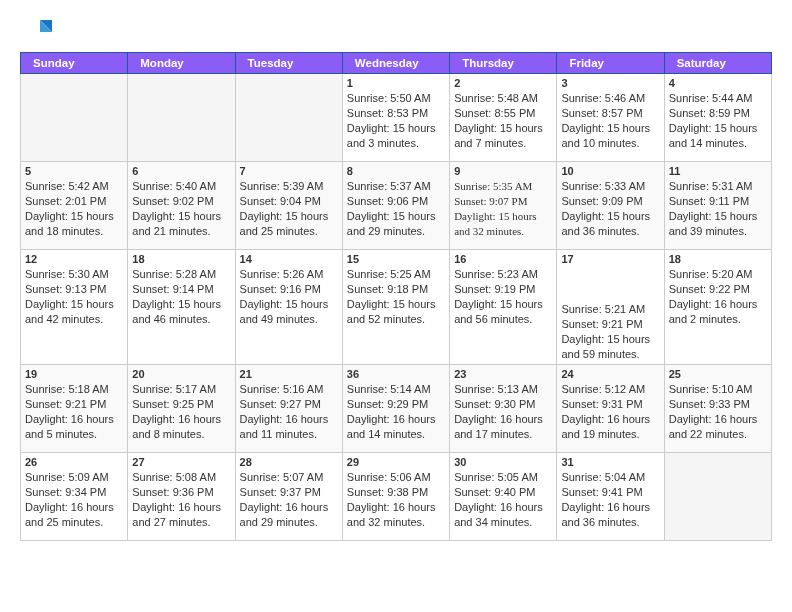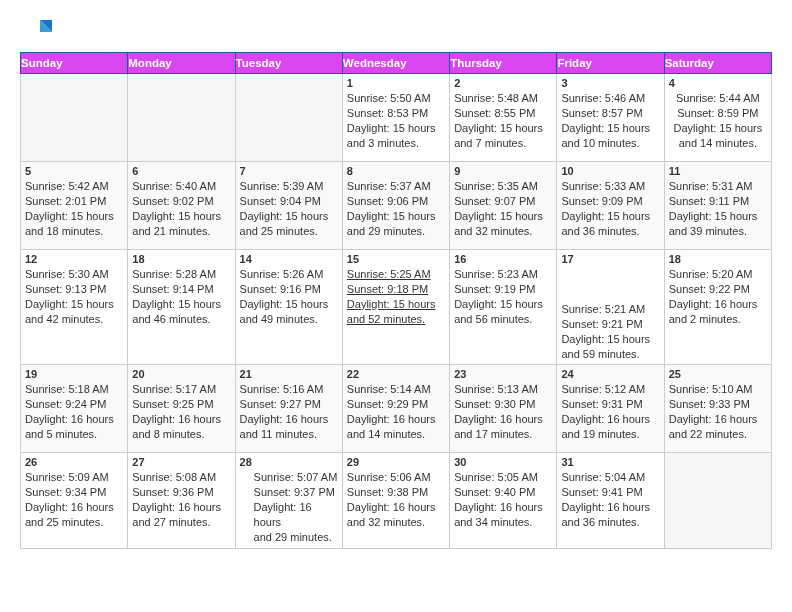--- a/index.html
+++ b/index.html
@@ -48,25 +48,25 @@
     .subtitle {
       font-size: 14px;
       color: #555;
     }
     .calendar {
       width: 100%;
       border-collapse: collapse;
       table-layout: fixed;
     }
     .calendar thead tr th {
-      background: #d946ef;
+      background: #8b5cf6;
       color: #fff;
       font-size: 11.5px;
       font-weight: bold;
-      padding: 4px 0;
+      padding: 4px 12px;
       text-align: left;
       border: 1px solid #1e5a9a;
     }
     .calendar tbody tr td {
       border: 1px solid #ccc;
       vertical-align: top;
       padding: 3px 4px;
       font-size: 9px;
       color: #333;
       background: #fff;
@@ -150,21 +150,21 @@
           </td>
           <td>
             <span class="day-number">3</span>
             <div class="day-info" style="white-space: pre-line;">Sunrise: 5:46 AM
 Sunset: 8:57 PM
 Daylight: 15 hours
 and 10 minutes.</div>
           </td>
           <td>
             <span class="day-number">4</span>
-            <div class="day-info" style="white-space: pre-line; text-align: center;">Sunrise: 5:44 AM
+            <div class="day-info" style="white-space: pre-line;">Sunrise: 5:44 AM
 Sunset: 8:59 PM
 Daylight: 15 hours
 and 14 minutes.</div>
           </td>
         </tr>
         <tr>
           <td>
             <span class="day-number">5</span>
             <div class="day-info" style="white-space: pre-line;">Sunrise: 5:42 AM
 Sunset: 2:01 PM
@@ -187,21 +187,21 @@
           </td>
           <td>
             <span class="day-number">8</span>
             <div class="day-info" style="white-space: pre-line;">Sunrise: 5:37 AM
 Sunset: 9:06 PM
 Daylight: 15 hours
 and 29 minutes.</div>
           </td>
           <td>
             <span class="day-number">9</span>
-            <div class="day-info" style="white-space: pre-line;">Sunrise: 5:35 AM
+            <div class="day-info" style="white-space: pre-line; font-family: Liberation Serif, serif;">Sunrise: 5:35 AM
 Sunset: 9:07 PM
 Daylight: 15 hours
 and 32 minutes.</div>
           </td>
           <td>
             <span class="day-number">10</span>
             <div class="day-info" style="white-space: pre-line;">Sunrise: 5:33 AM
 Sunset: 9:09 PM
 Daylight: 15 hours
 and 36 minutes.</div>
@@ -231,21 +231,21 @@
           </td>
           <td>
             <span class="day-number">14</span>
             <div class="day-info" style="white-space: pre-line;">Sunrise: 5:26 AM
 Sunset: 9:16 PM
 Daylight: 15 hours
 and 49 minutes.</div>
           </td>
           <td>
             <span class="day-number">15</span>
-            <div class="day-info" style="white-space: pre-line; text-decoration: underline;">Sunrise: 5:25 AM
+            <div class="day-info" style="white-space: pre-line;">Sunrise: 5:25 AM
 Sunset: 9:18 PM
 Daylight: 15 hours
 and 52 minutes.</div>
           </td>
           <td>
             <span class="day-number">16</span>
             <div class="day-info" style="white-space: pre-line;">Sunrise: 5:23 AM
 Sunset: 9:19 PM
 Daylight: 15 hours
 and 56 minutes.</div>
@@ -262,40 +262,40 @@
             <div class="day-info" style="white-space: pre-line;">Sunrise: 5:20 AM
 Sunset: 9:22 PM
 Daylight: 16 hours
 and 2 minutes.</div>
           </td>
         </tr>
         <tr>
           <td>
             <span class="day-number">19</span>
             <div class="day-info" style="white-space: pre-line;">Sunrise: 5:18 AM
-Sunset: 9:24 PM
+Sunset: 9:21 PM
 Daylight: 16 hours
 and 5 minutes.</div>
           </td>
           <td>
             <span class="day-number">20</span>
             <div class="day-info" style="white-space: pre-line;">Sunrise: 5:17 AM
 Sunset: 9:25 PM
 Daylight: 16 hours
 and 8 minutes.</div>
           </td>
           <td>
             <span class="day-number">21</span>
             <div class="day-info" style="white-space: pre-line;">Sunrise: 5:16 AM
 Sunset: 9:27 PM
 Daylight: 16 hours
 and 11 minutes.</div>
           </td>
           <td>
-            <span class="day-number">22</span>
+            <span class="day-number">36</span>
             <div class="day-info" style="white-space: pre-line;">Sunrise: 5:14 AM
 Sunset: 9:29 PM
 Daylight: 16 hours
 and 14 minutes.</div>
           </td>
           <td>
             <span class="day-number">23</span>
             <div class="day-info" style="white-space: pre-line;">Sunrise: 5:13 AM
 Sunset: 9:30 PM
 Daylight: 16 hours
@@ -326,21 +326,21 @@
           </td>
           <td>
             <span class="day-number">27</span>
             <div class="day-info" style="white-space: pre-line;">Sunrise: 5:08 AM
 Sunset: 9:36 PM
 Daylight: 16 hours
 and 27 minutes.</div>
           </td>
           <td>
             <span class="day-number">28</span>
-            <div class="day-info" style="white-space: pre-line; margin-left: 14px;">Sunrise: 5:07 AM
+            <div class="day-info" style="white-space: pre-line;">Sunrise: 5:07 AM
 Sunset: 9:37 PM
 Daylight: 16 hours
 and 29 minutes.</div>
           </td>
           <td>
             <span class="day-number">29</span>
             <div class="day-info" style="white-space: pre-line;">Sunrise: 5:06 AM
 Sunset: 9:38 PM
 Daylight: 16 hours
 and 32 minutes.</div>

